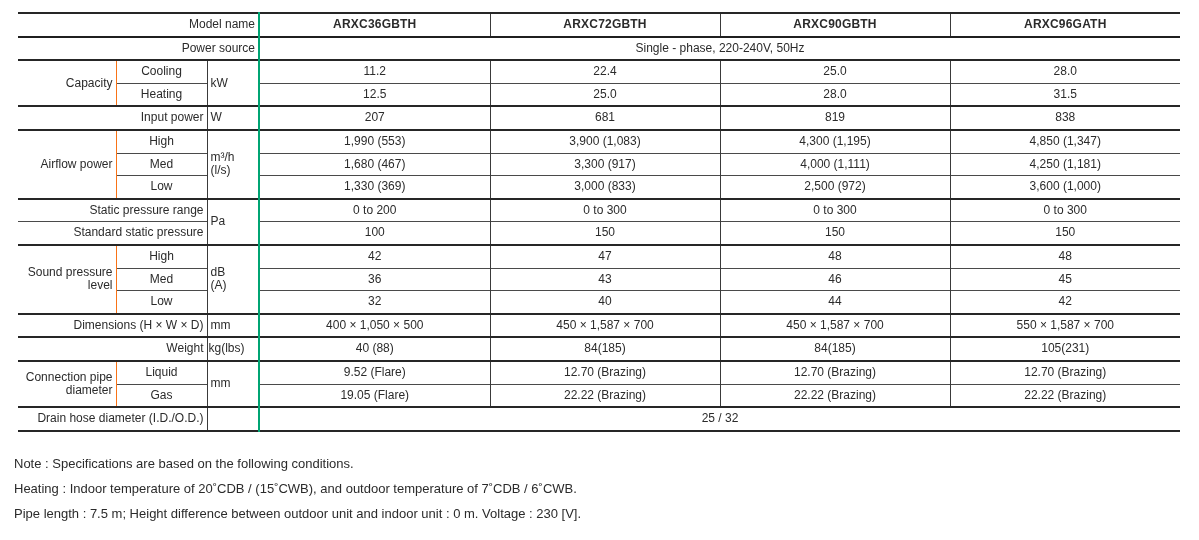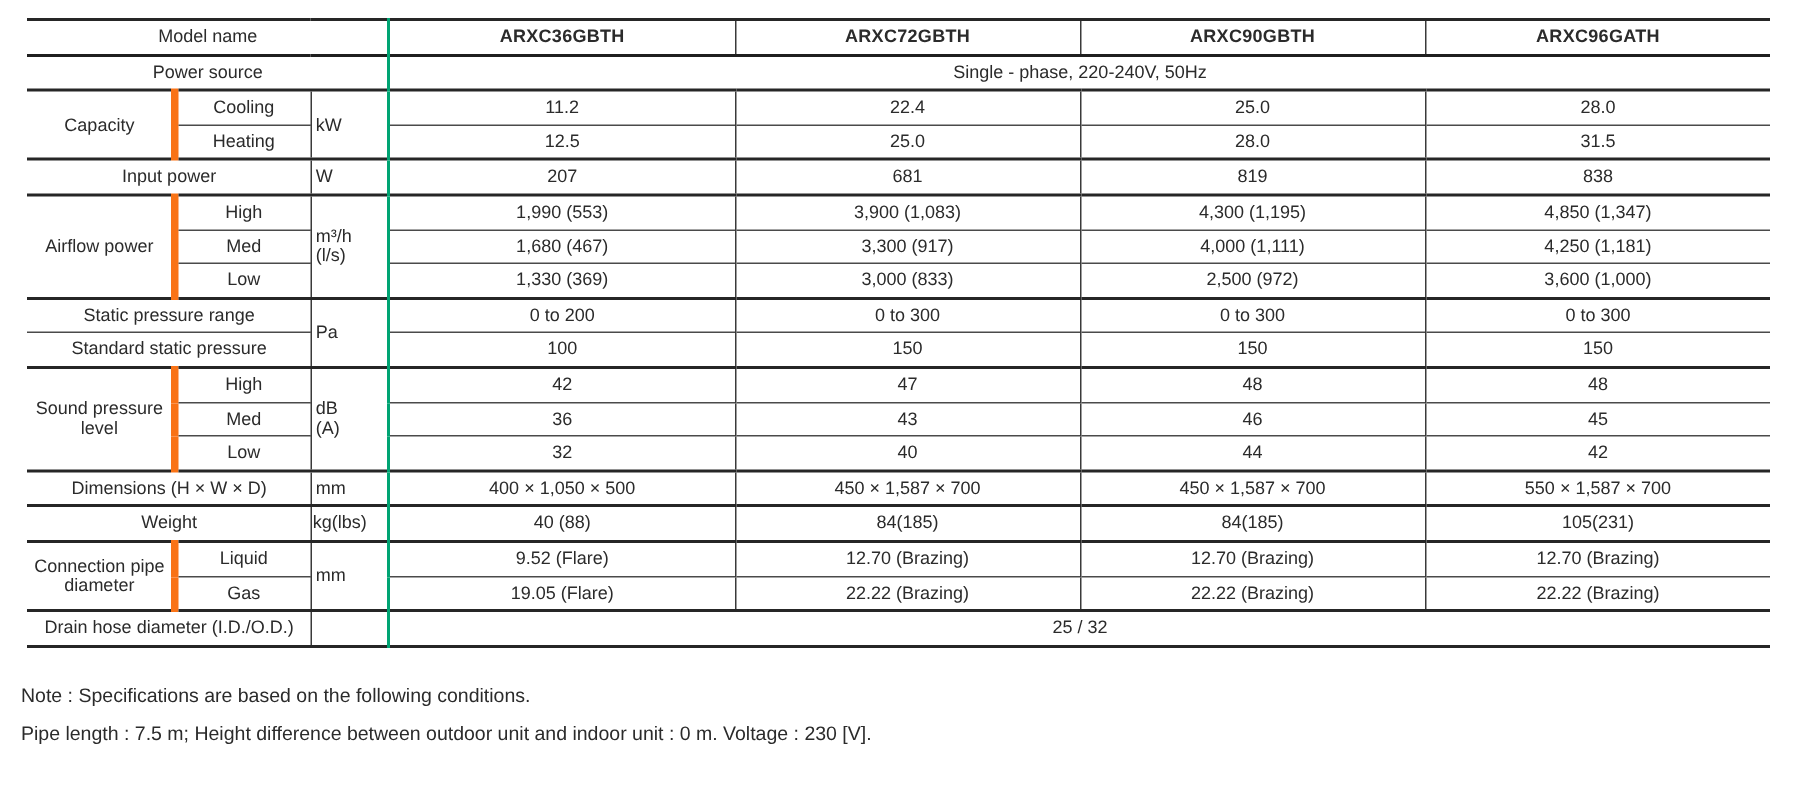--- a/index.html
+++ b/index.html
@@ -5,22 +5,22 @@
   html,body{margin:0;padding:0;background:#ffffff;}
   body{width:1199px;height:540px;overflow:hidden;
        font-family:"Liberation Sans","DejaVu Sans",sans-serif;color:#2b2b2b;}
   .sheet{position:relative;padding:12px 19px 0 18px;box-sizing:border-box;}
   table.spec{border-collapse:collapse;table-layout:fixed;width:1162px;
              border-top:2px solid #262626;border-bottom:2px solid #262626;}
   td{height:21.6px;padding:0 3px;font-size:12px;line-height:1.12;
      vertical-align:middle;border-top:1px solid #4a4a4a;overflow:hidden;}
   tr.t2 > td{border-top:2px solid #262626;}
   tr.t3 > td{border-top:2.5px solid #1f1f1f;}
-  td.lbl{text-align:center;padding-left:4px;}
-  td.sub{text-align:center;border-left:5px solid #f97316;}
+  td.lbl{text-align:right;padding-left:4px;}
+  td.sub{text-align:center;border-left:1px solid #f97316;}
   td.unit{text-align:left;border-left:1px solid #3a3a3a;}
   td.d{text-align:center;border-left:1px solid #3a3a3a;}
   td.g{border-left:2px solid var(--accent,#00a473);}
   td.bold{font-weight:700;font-size:12px;letter-spacing:.2px;}
   .prewrap{white-space:pre-line;}
   .notes{margin-top:19px;margin-left:-4px;font-size:13px;line-height:25px;}
   .notes div{white-space:nowrap;}
 </style>
 </head>
 <body>
@@ -181,15 +181,16 @@
     <tr class="t2">
       <td colspan="2" class="lbl">Drain hose diameter (I.D./O.D.)</td>
       <td class="unit"></td>
       <td colspan="4" class="d g">25 / 32</td>
     </tr>
   </tbody>
     </table>
 
   <div class="notes">
     <div>Note : Specifications are based on the following conditions.</div>
+    <div>Heating : Indoor temperature of 20˚CDB / (15˚CWB), and outdoor temperature of 7˚CDB / 6˚CWB.</div>
     <div>Pipe length : 7.5 m; Height difference between outdoor unit and indoor unit : 0 m. Voltage : 230 [V].</div>
   </div>
 </div>
 
 </body></html>

